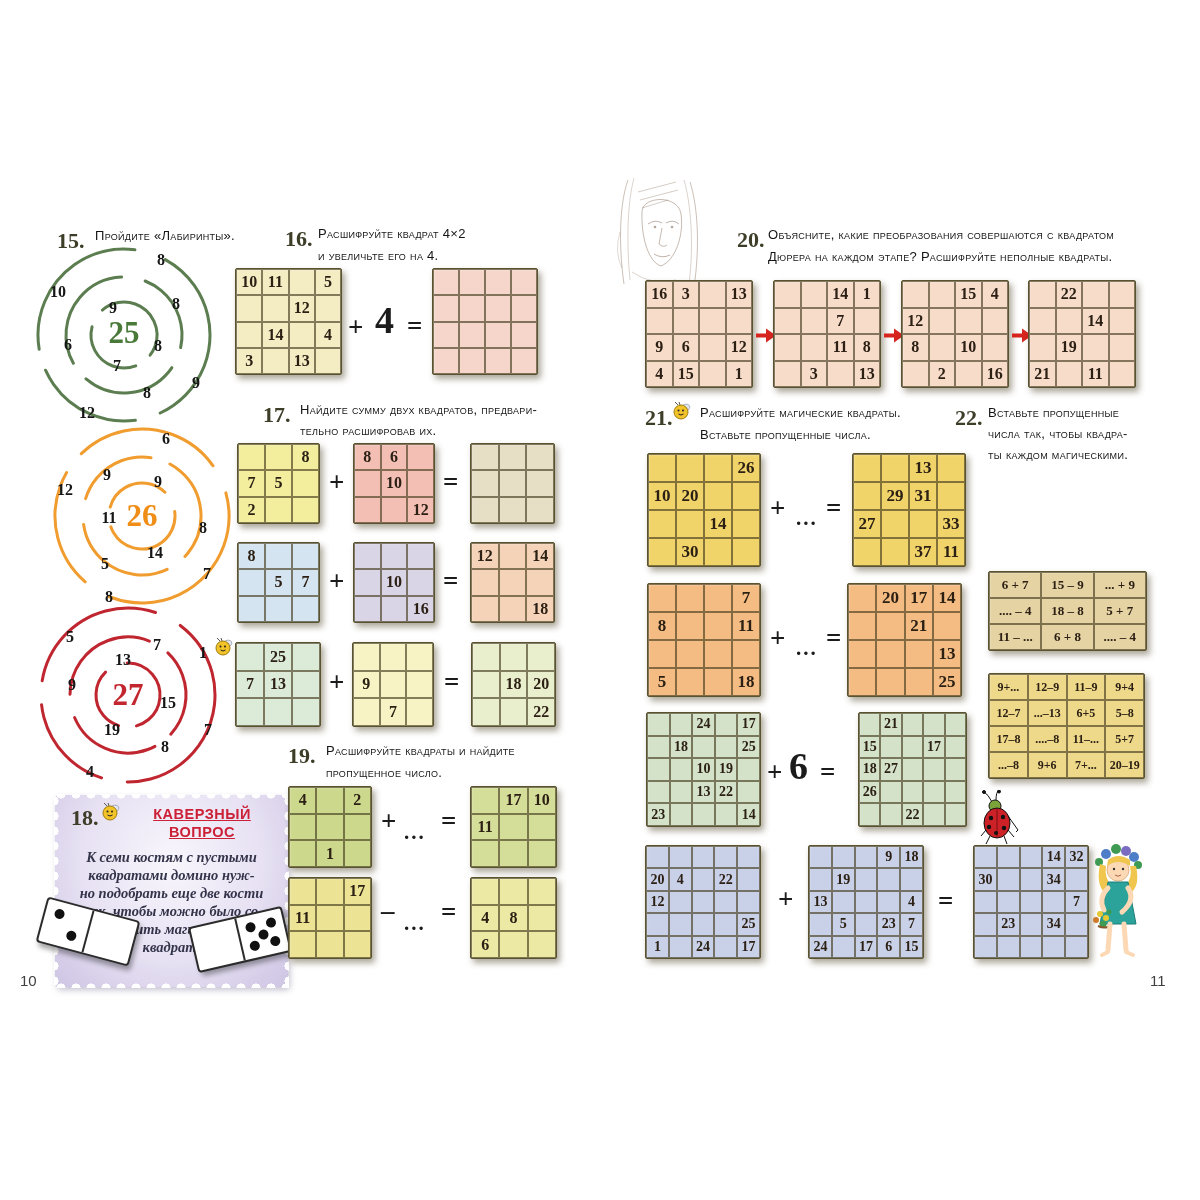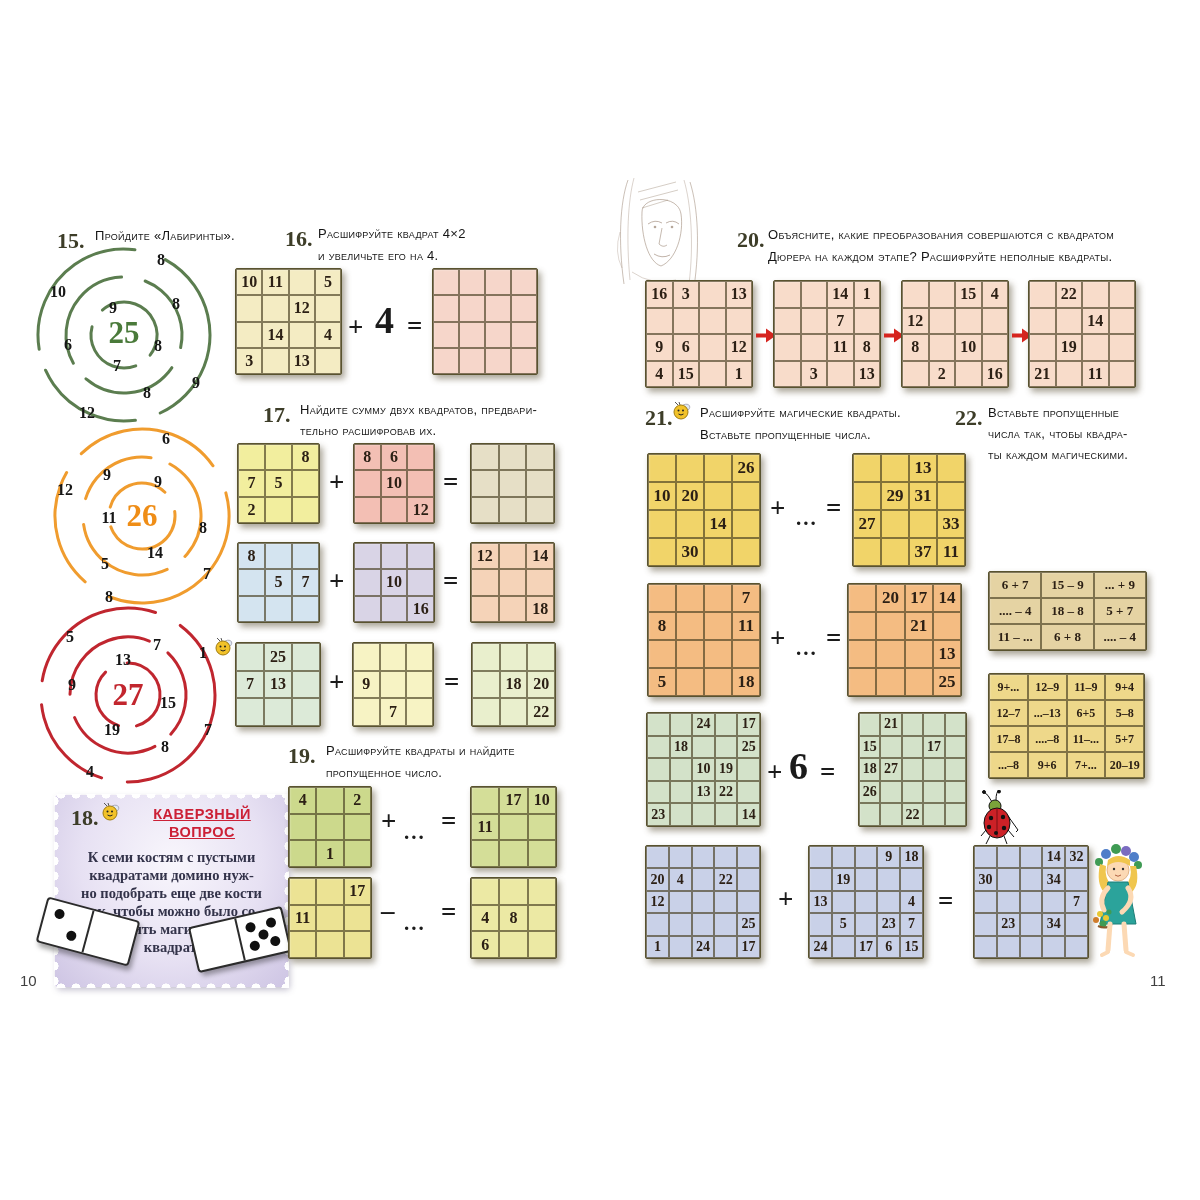--- a/index.html
+++ b/index.html
@@ -29,21 +29,21 @@
      background:radial-gradient(ellipse at 50% 35%, #f8f6fc 0%, #e7e1f3 55%, #cdc4e3 100%);
      box-shadow:2px 3px 6px rgba(90,80,120,.35)}
   .stamp::before{content:"";position:absolute;inset:-1px;pointer-events:none;background:
      radial-gradient(circle 4.5px at 7px 0px, #fff 0 4.4px, rgba(255,255,255,0) 4.7px) left top/15px 9px repeat-x,
      radial-gradient(circle 4.5px at 7px 9px, #fff 0 4.4px, rgba(255,255,255,0) 4.7px) left bottom/15px 9px repeat-x,
      radial-gradient(circle 4.5px at 0px 7px, #fff 0 4.4px, rgba(255,255,255,0) 4.7px) left top/9px 15px repeat-y,
      radial-gradient(circle 4.5px at 9px 7px, #fff 0 4.4px, rgba(255,255,255,0) 4.7px) right top/9px 15px repeat-y}
   .stamp-title{position:absolute;width:150px;left:72px;text-align:center;color:#cc2036;font-weight:700;font-size:14.5px;
      letter-spacing:.5px;text-decoration:underline;white-space:nowrap}
   .stamp-line{position:absolute;left:6px;right:6px;text-align:center;font-family:"Liberation Serif",serif;
-     font-weight:700;font-size:14.5px;color:#33334a;white-space:nowrap}
+     font-style:italic;font-weight:700;font-size:14.5px;color:#33334a;white-space:nowrap}
   .domino{position:absolute;width:96px;height:47px;background:#fff;border:2px solid #2b2b2b;border-radius:4px;
      box-shadow:3px 4px 5px rgba(0,0,0,.35);display:flex}
   .domino .half{flex:1;position:relative}
   .domino .half + .half{border-left:2px solid #2b2b2b}
   .pip{position:absolute;width:10px;height:10px;border-radius:50%;background:#101010;transform:translate(-50%,-50%)}
   .pagenum{position:absolute;font-size:15px;color:#3f3f3f}
 </style>
 </head>
 <body>
 

